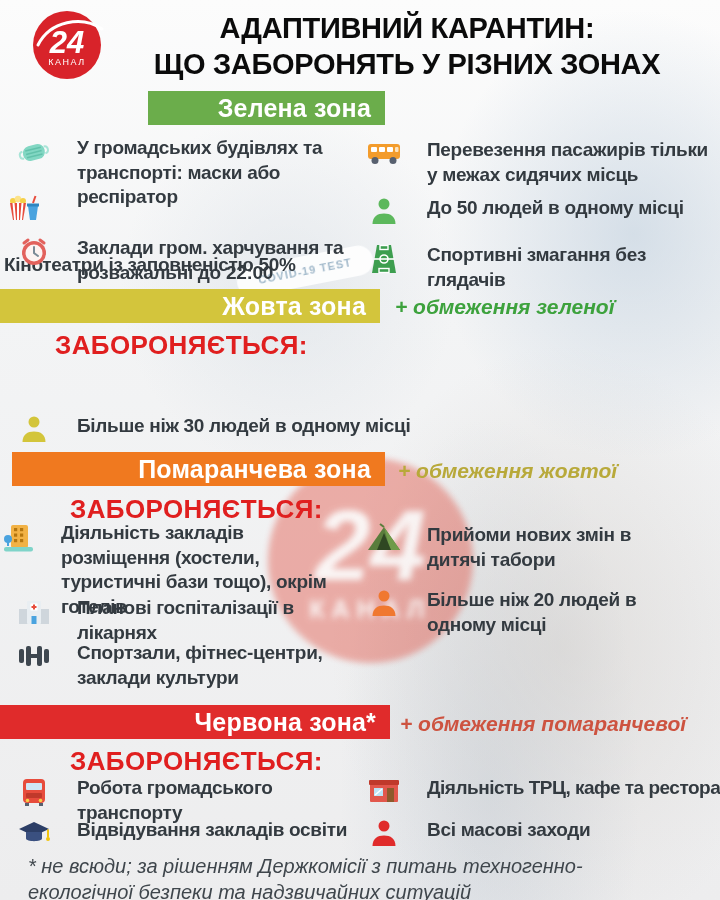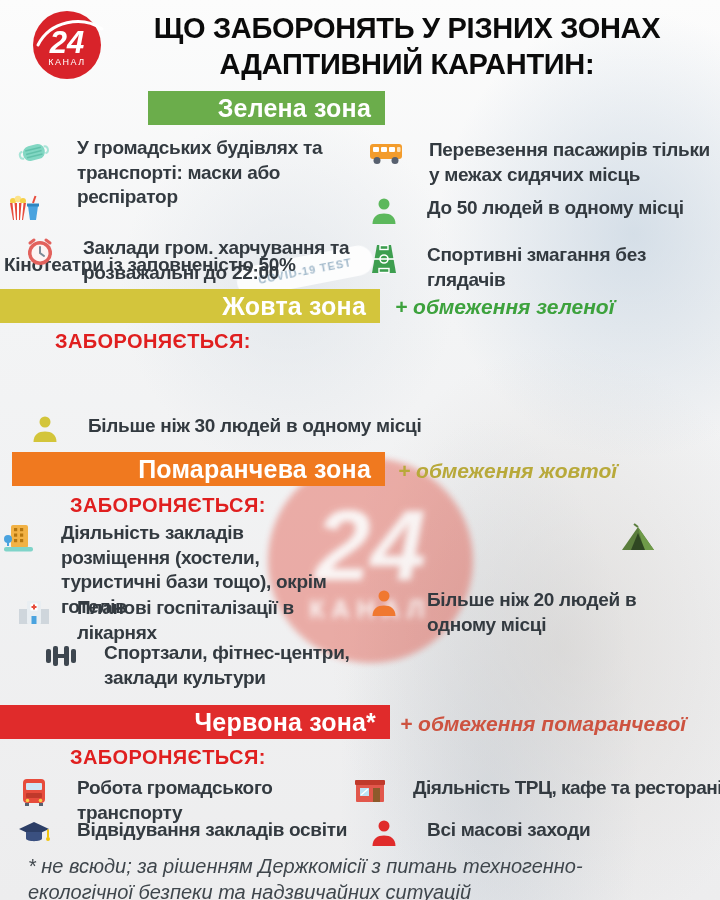--- a/index.html
+++ b/index.html
@@ -58,28 +58,28 @@
   .banner.yellow{ left:0;     top:289px; width:380px; background:#d3c53c; }
   .banner.orange{ left:12px;  top:452px; width:373px; background:#f0791f; }
   .banner.red   { left:0;     top:705px; width:390px; background:#e02b2b; }
 
   .extra{ position:absolute; z-index:2; font-size:21px; font-weight:700; font-style:italic; }
   .extra.green { left:395px; top:295px; color:#3da23d; }
   .extra.yellow{ left:398px; top:459px; color:#b8a93a; }
   .extra.orange{ left:400px; top:712px; color:#cd5340; }
 
   .forbidden{
-    position:absolute; z-index:2; color:#e01f1f; font-size:20px; font-weight:800; letter-spacing:.4px;
+    position:absolute; z-index:2; color:#e01f1f; font-size:26px; font-weight:800; letter-spacing:.4px;
   }
   .forbidden.y{ left:55px; top:330px; }
   .forbidden.o{ left:70px; top:494px; }
   .forbidden.r{ left:70px; top:746px; }
 
   
-  .item{ position:absolute; z-index:2; display:flex; gap:25px; align-items:flex-start;justify-content:flex-end; }
+  .item{ position:absolute; z-index:2; display:flex; gap:25px; align-items:flex-start; }
   .item .ic{ flex:0 0 36px; display:flex; justify-content:center; }
   .item .txt{
     font-size:19px; font-weight:700; color:#333a40; line-height:24.5px; letter-spacing:-0.3px;
   }
 
   .footnote{
     position:absolute; left:28px; top:853px; width:648px; z-index:2;
     font-size:20px; font-style:italic; color:#3f464c; line-height:26px;
   }
 </style>
@@ -97,22 +97,22 @@
   </div>
 
   <div class="logo">
     <svg class="swoosh" width="76" height="42" viewBox="0 0 76 42">
       <path d="M8 32 C 20 8, 52 2, 72 16" stroke="#ffffff" stroke-width="3" fill="none" stroke-linecap="round"></path>
     </svg>
     <div class="num">24</div>
     <div class="chan">КАНАЛ</div>
   </div>
   <div class="title">
+    <div>АДАПТИВНИЙ КАРАНТИН:</div>
     <div>ЩО ЗАБОРОНЯТЬ У РІЗНИХ ЗОНАХ</div>
-    <div>АДАПТИВНИЙ КАРАНТИН:</div>
   </div>
 
   <div class="banner green">
     <span>Зелена зона</span>
   </div>
 
   <div class="item" style="left:16px; top:136px; width:352px;">
     <span class="ic">
       <svg width="36" height="34" viewBox="0 0 36 34">
           <g transform="rotate(-14 18 17)">
@@ -265,20 +265,21 @@
 
   <div class="item" style="left:366px; top:523px; width:290px;">
     <span class="ic">
       <svg width="36" height="30" viewBox="0 0 36 30">
         <path d="M18 4 L34 27 H2 Z" fill="#5a7d3c"></path>
         <path d="M18 4 L34 27 H24 Z" fill="#6f9b49"></path>
         <path d="M18 10 L25 27 H11 Z" fill="#2f4722"></path>
         <path d="M18 4 L14 1" stroke="#5a7d3c" stroke-width="2"></path>
       </svg>
     </span>
+    <span class="txt" style="width:228px;">Прийоми нових змін в дитячі табори</span>
   </div>
 
   <div class="item" style="left:366px; top:588px; width:340px;">
     <span class="ic">
       <svg width="30" height="30" viewBox="0 0 30 30">
         <circle cx="15" cy="8" r="5.5" fill="#f07830"></circle>
         <path d="M3.5 28c0-7.5 5-10.5 11.5-10.5S26.5 20.5 26.5 28z" fill="#f07830"></path>
       </svg>
     </span>
     <span class="txt" style="width:282px;">Більше ніж 20 людей в одному місці</span>

